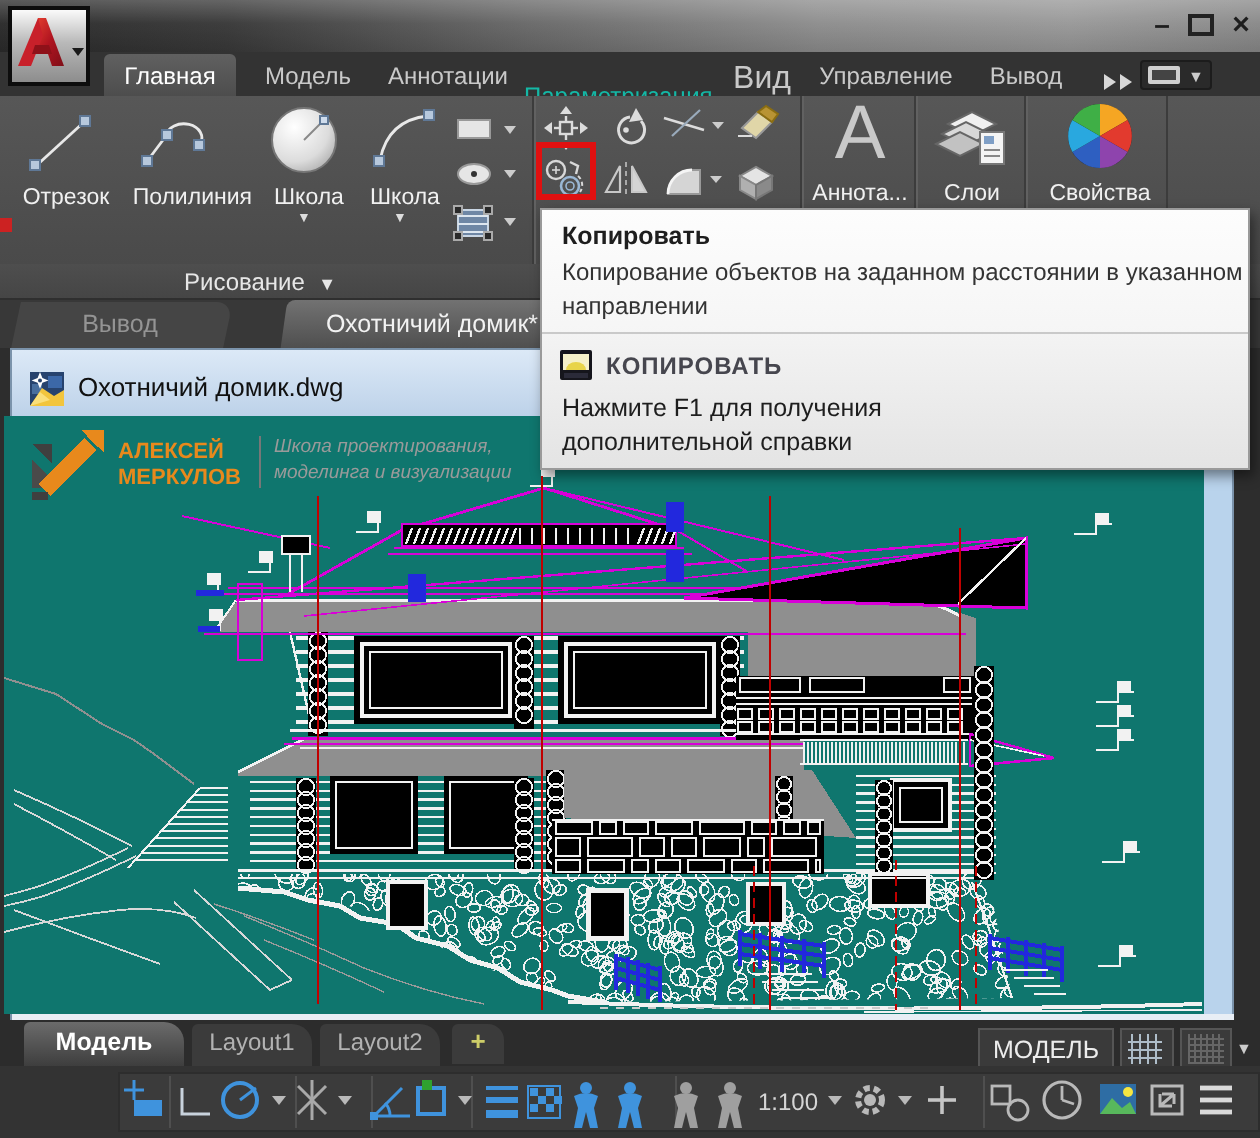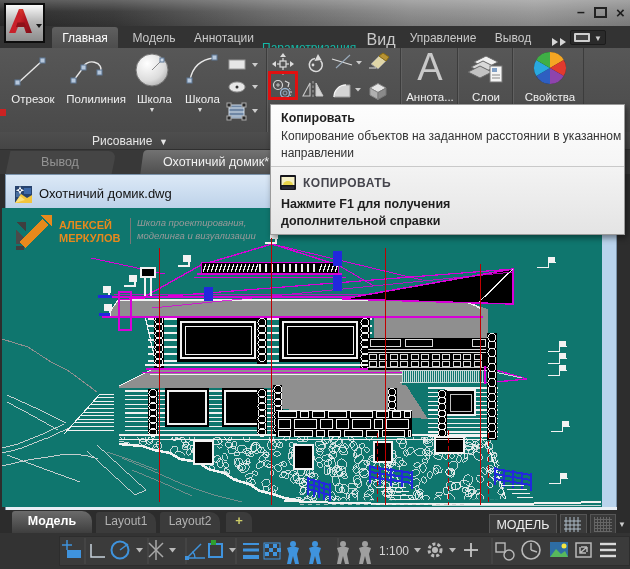--- a/index.html
+++ b/index.html
@@ -1395,17 +1395,17 @@
 <div class="abs" style="left:271px;top:167px;width:353px;height:67px;background:linear-gradient(#f3f3f3,#e4e4e4)"></div>
 <div class="abs" style="left:280px;top:175px;width:17px;height:14px">
 <svg width="17" height="16" viewBox="0 0 17 16">
 <rect x="0" y="0" width="16" height="15" rx="1" fill="#15151c"></rect>
 <rect x="1.5" y="2" width="13" height="8" fill="#f5f0c8"></rect>
 <path d="M3 10 a5 4 0 0 1 10 0 z" fill="#e8d44a"></path>
 <rect x="2" y="11.5" width="12" height="2.5" fill="#2a2a38"></rect>
 </svg>
 </div>
 <div class="abs" style="left:303px;top:176px;width:200px;height:14px;color:#46464e;font-size:12px;font-weight:bold;letter-spacing:0.5px">КОПИРОВАТЬ</div>
-<div class="abs" style="left:281px;top:196px;width:250px;height:34px;color:#1e1e1e;font-size:12.5px;font-weight:bold;line-height:17px">Нажмите F1 для получения<br>дополнительной справки</div>
+<div class="abs" style="left:281px;top:196px;width:250px;height:34px;color:#1e1e1e;font-size:12.5px;font-weight:normal;line-height:17px">Нажмите F1 для получения<br>дополнительной справки</div>
 
 <div class="abs" style="left:268px;top:71px;width:30px;height:29px;border:3px solid #e01010"></div>
 
 </div>
 
 </body></html>

